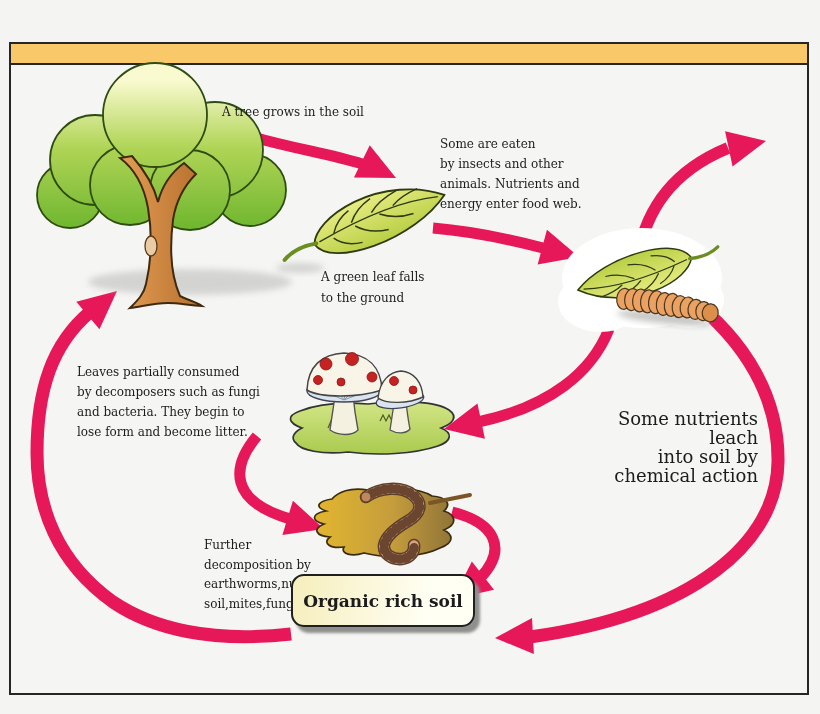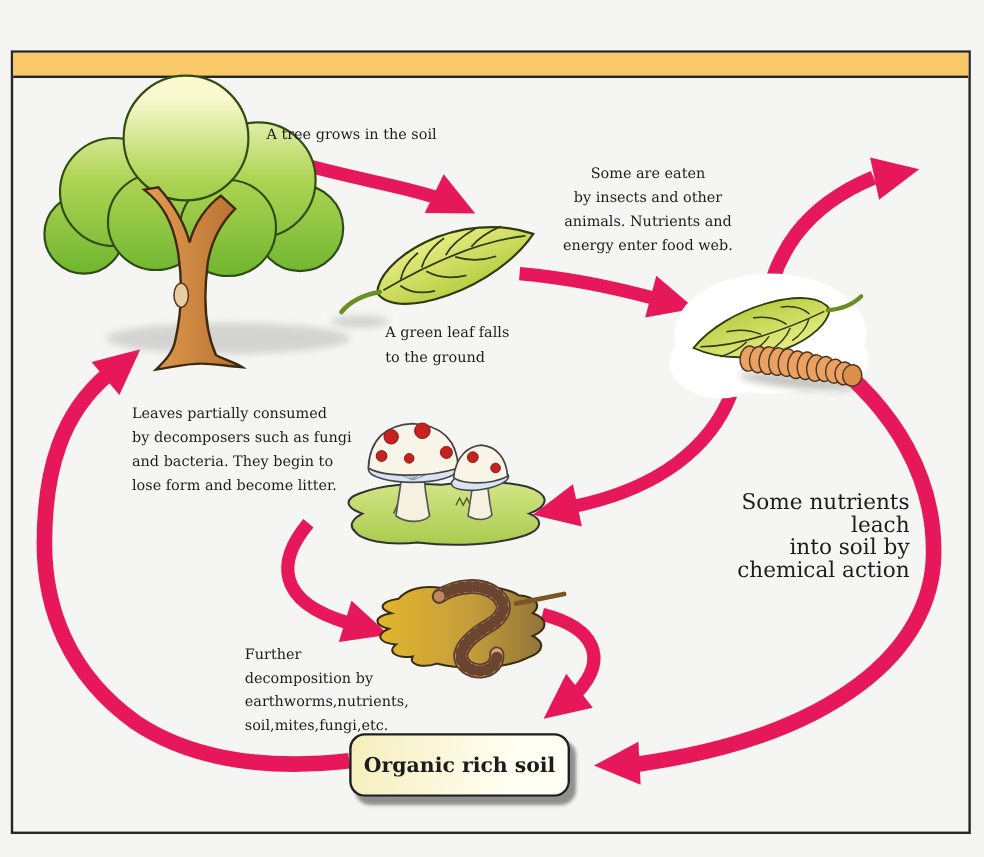--- a/index.html
+++ b/index.html
@@ -13,27 +13,27 @@
     position:absolute;left:9px;top:42px;width:796px;height:649px;
     border:2px solid #262626;background:#F5F5F3;
   }
   .top-bar{
     position:absolute;left:0;top:0;width:100%;height:19px;
     background:#F9C869;border-bottom:2px solid #262626;
   }
   .diagram-svg{position:absolute;left:0;top:0;width:820px;height:714px;}
   .lbl{position:absolute;white-space:pre-line;font-size:12px;line-height:1.25;}
   .lbl-tree{left:222px;top:105px;}
-  .lbl-eaten{left:440px;top:134px;width:200px;text-align:center;line-height:20px;}
+  .lbl-eaten{left:440px;top:134px;width:200px;text-align:left;line-height:20px;}
   .lbl-leaf-falls{left:321px;top:267px;line-height:21px;}
-  .lbl-decomposers{left:77px;top:334px;line-height:20px;margin-left:33px;}
+  .lbl-decomposers{left:77px;top:362px;line-height:20px;}
   .lbl-leach{left:580px;top:409px;width:178px;text-align:right;font-size:18px;line-height:19px;}
   .lbl-further{left:204px;top:536px;line-height:19.5px;}
   .soil-box{
-    position:absolute;left:291px;top:611px;width:180px;height:49px;
+    position:absolute;left:291px;top:574px;width:180px;height:49px;
     border:2.5px solid #1f1f1f;border-radius:13px;
     background:linear-gradient(100deg,#F6EEBC 0%,#FFFFF4 75%);
     box-shadow:5px 6px 3px #8f8f8d;
     display:flex;align-items:center;justify-content:center;
     font-weight:bold;font-size:17px;
   }
 </style>
 </head>
 <body>
 

